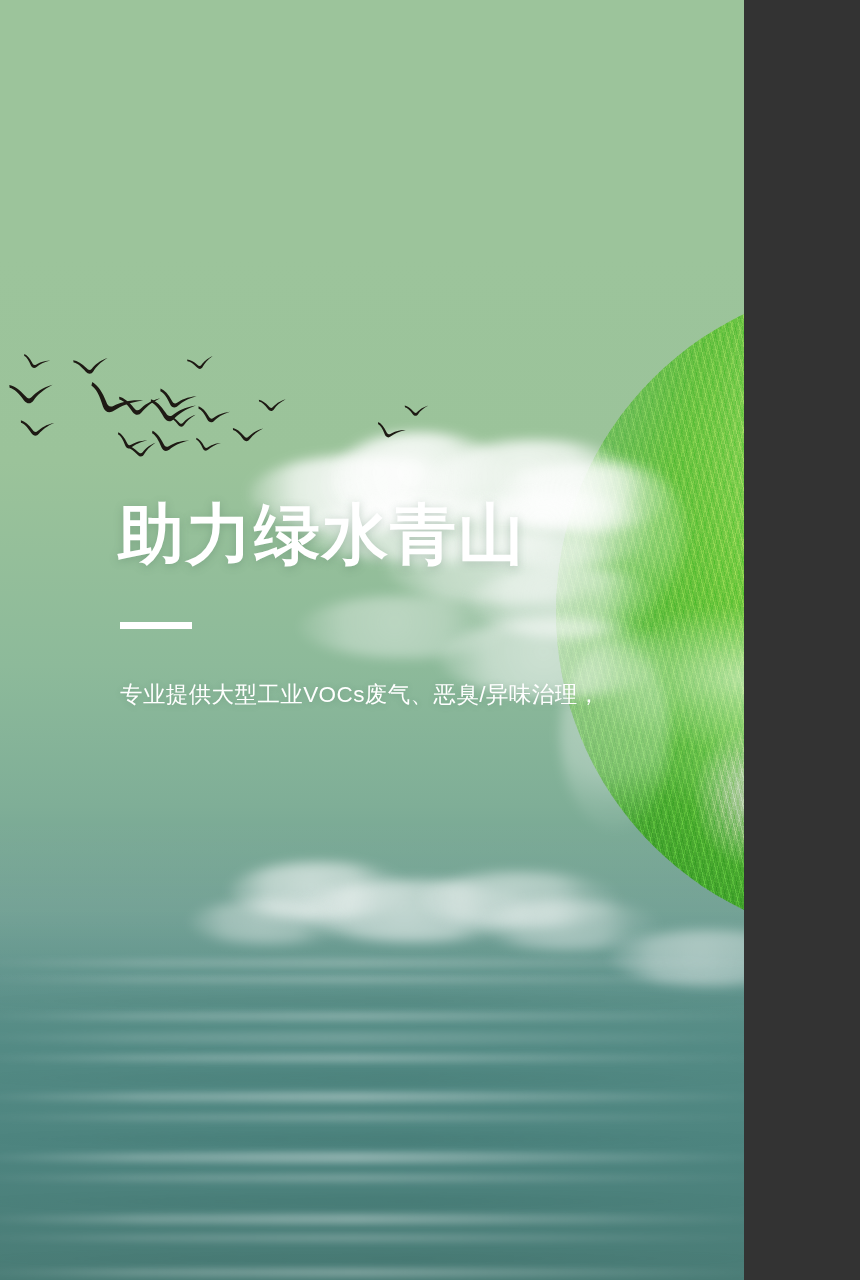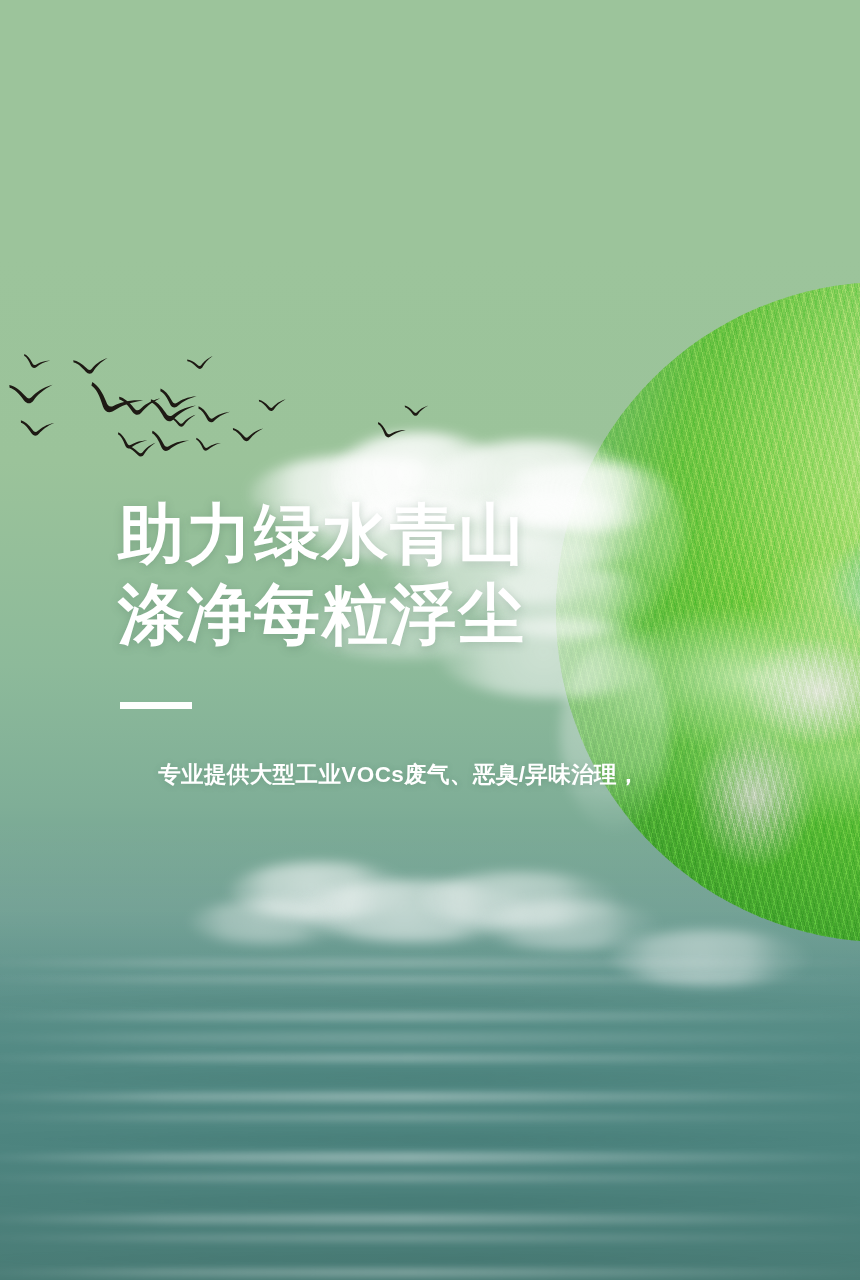--- a/index.html
+++ b/index.html
@@ -2,21 +2,21 @@
 <html><head>
 <meta charset="utf-8">
 <style>
   html, body {
     margin: 0;
     padding: 0;
     background: #333;
   }
   #poster {
     position: relative;
-    width: 860px;
+    width: 744px;
     height: 1280px;
     overflow: hidden;
     font-family: "Liberation Sans", "DejaVu Sans", sans-serif;
     background: #9cc49b;
   }
 
   
   .sky {
     position: absolute;
     inset: 0;
@@ -204,26 +204,25 @@
   .divider {
     width: 72px;
     height: 7px;
     background: #ffffff;
     margin: 48px 0 0 2px;
   }
   .subcopy {
     margin: 46px 0 0 2px;
     color: #ffffff;
     font-size: 22.5px;
-    font-weight: 700;
+    font-weight: 400;
     line-height: 40px;
     letter-spacing: 0.4px;
     white-space: nowrap;
     text-shadow: 0 1px 6px rgba(70,110,86,0.28);
-    text-align: center;
   }
 </style>
 </head>
 <body>
 
 <div id="poster">
 
   <div class="sky"></div>
   <div class="horizon-glow"></div>
 
@@ -372,18 +371,17 @@
       </div>
       <div class="bird" style="left: 404px; top: 404px; transform: scale(0.55) rotate(-6deg); transform-origin: 0px 0px;">
         <svg width="46" height="26" viewBox="0 0 46 26" aria-hidden="true">
           <path d="M1 3 C6 4.5 11 9 15.5 15.5 C17.5 18.5 19.5 19.5 22 17.5 C27 13.5 33 9.5 44 7.5 C34 11.5 28 16 23.5 21 C20.5 24.5 16.5 24 14 20 C9.5 12.5 5.5 7.5 1 6 Z" fill="#1E1A14"></path>
         </svg>
       </div>
     </div>
 
   <div class="copy">
     <h1 class="headline">助力绿水青山</h1>
-    <h1 class="headline">涤净每粒浮尘</h1>
     <div class="divider"></div>
     <p class="subcopy">专业提供大型工业VOCs废气、恶臭/异味治理，</p>
   </div>
 
 </div>
 
 </body></html>

